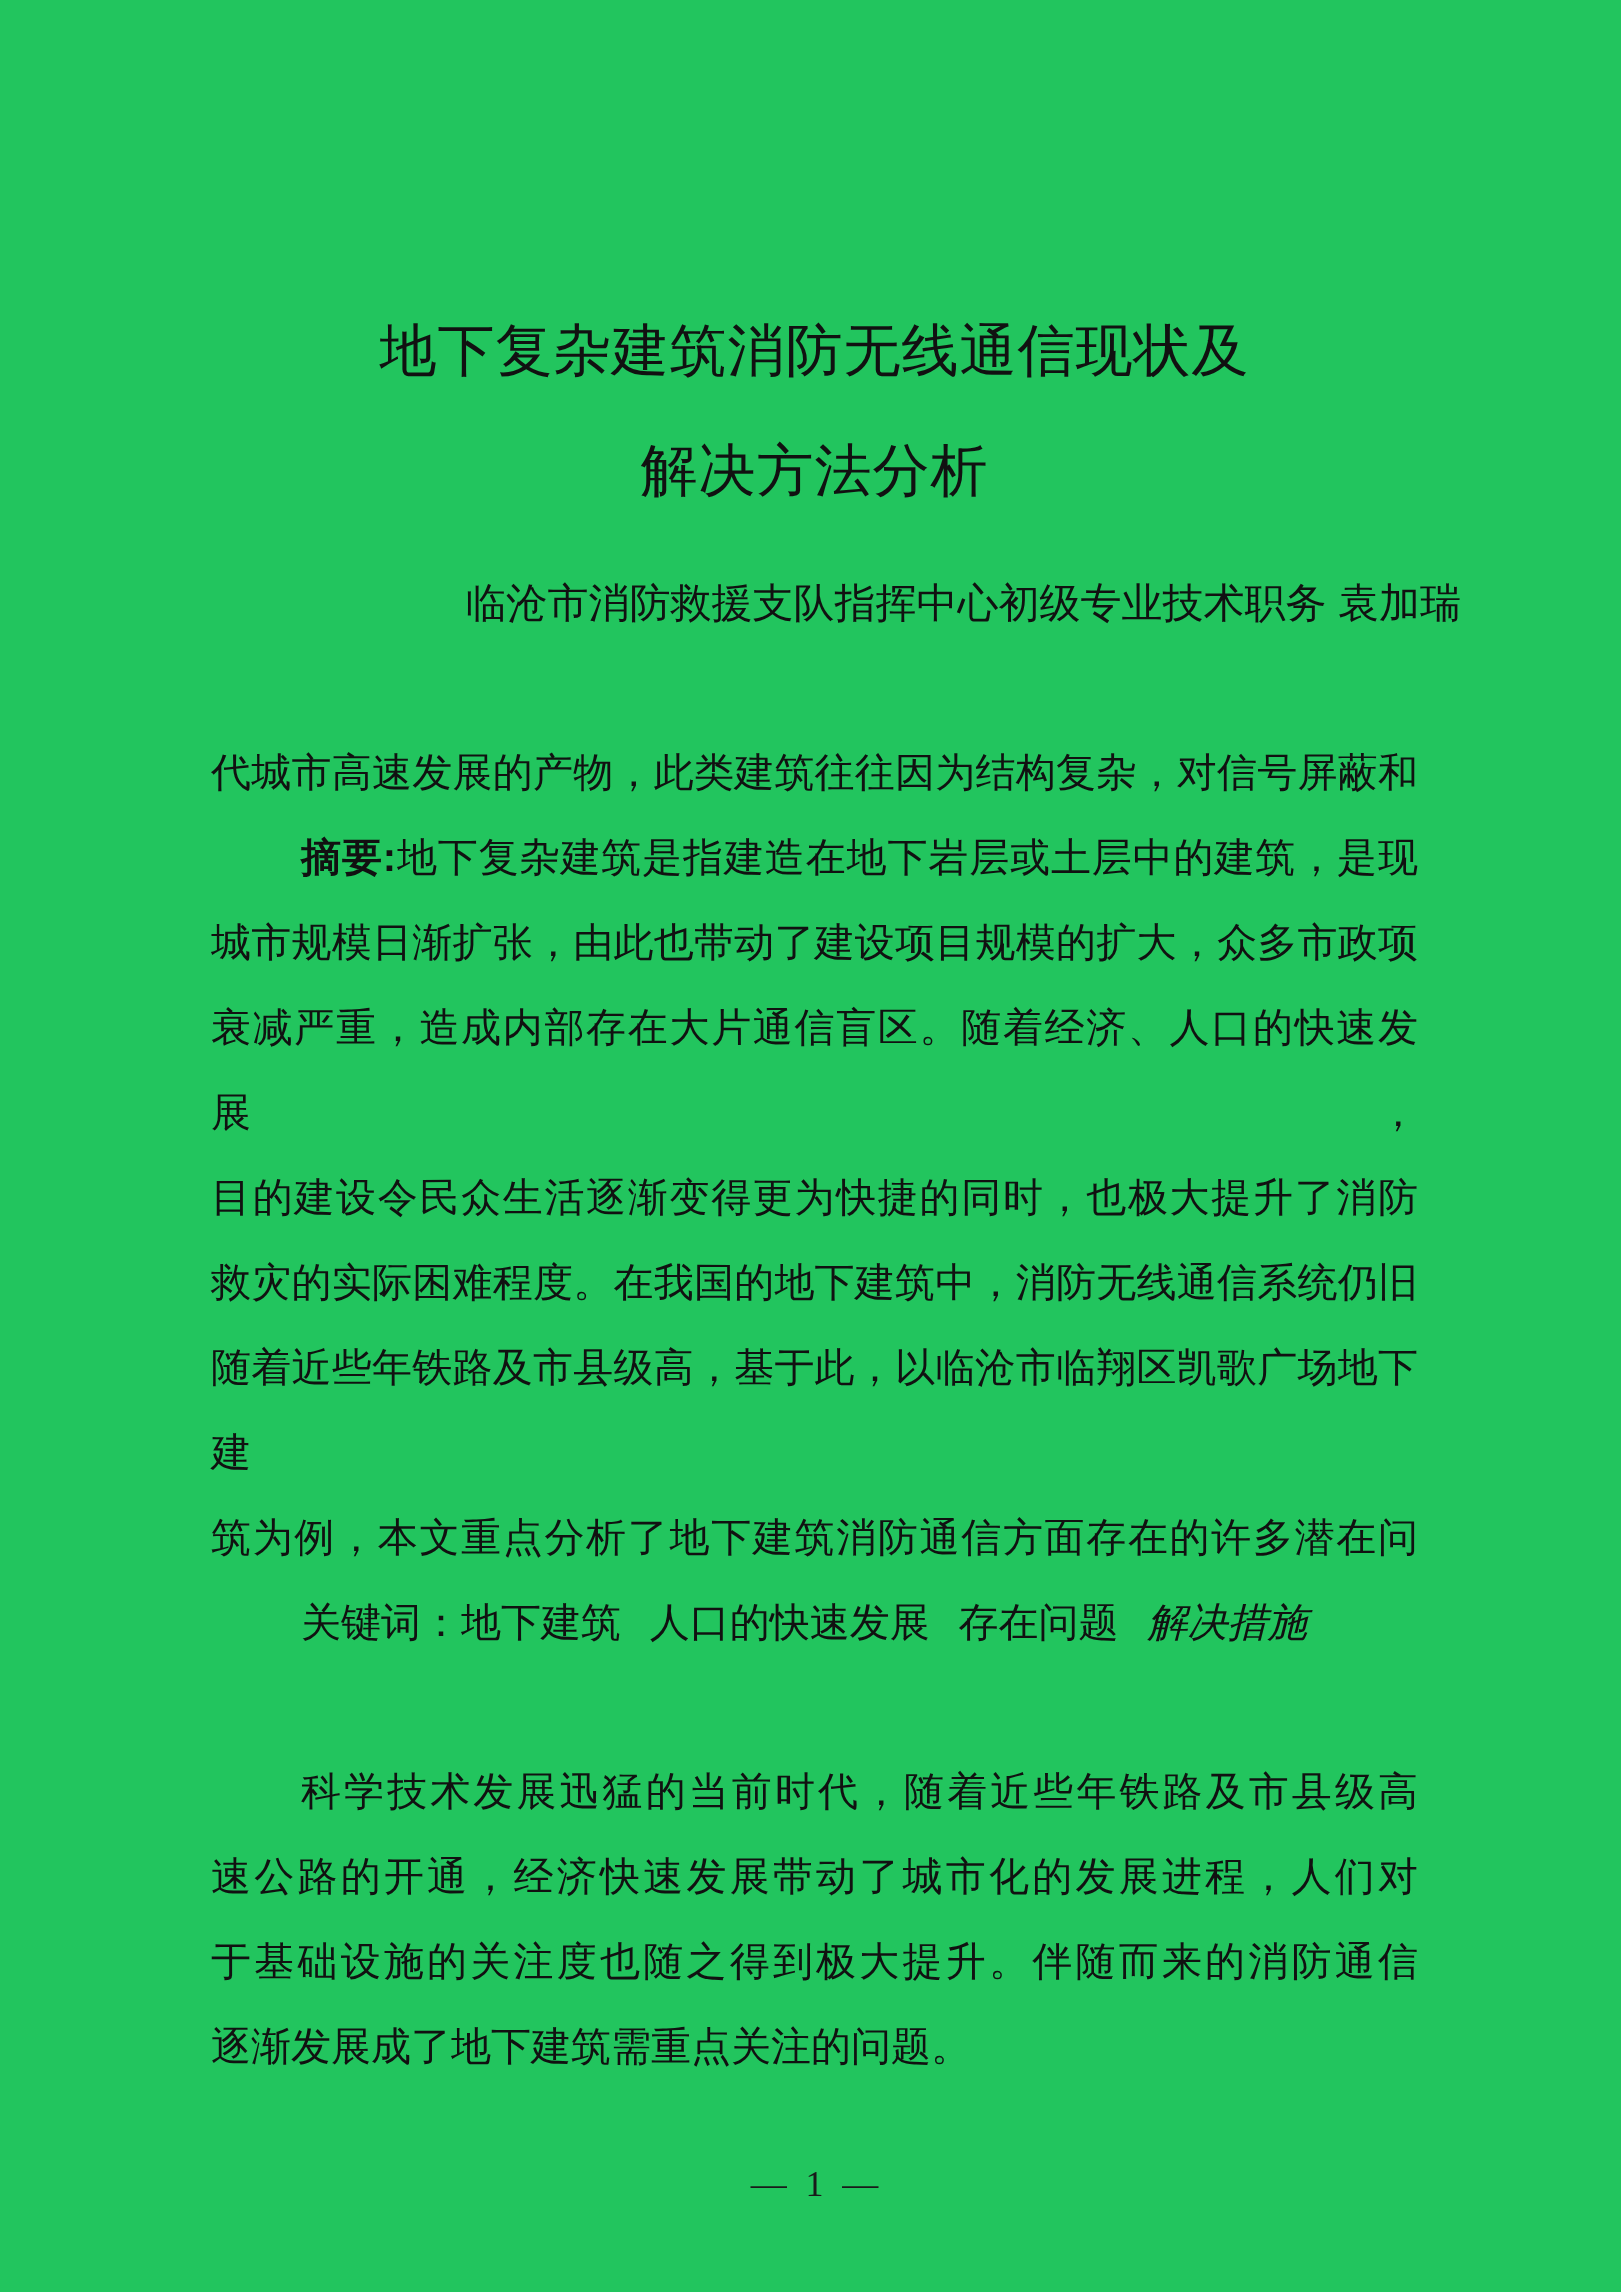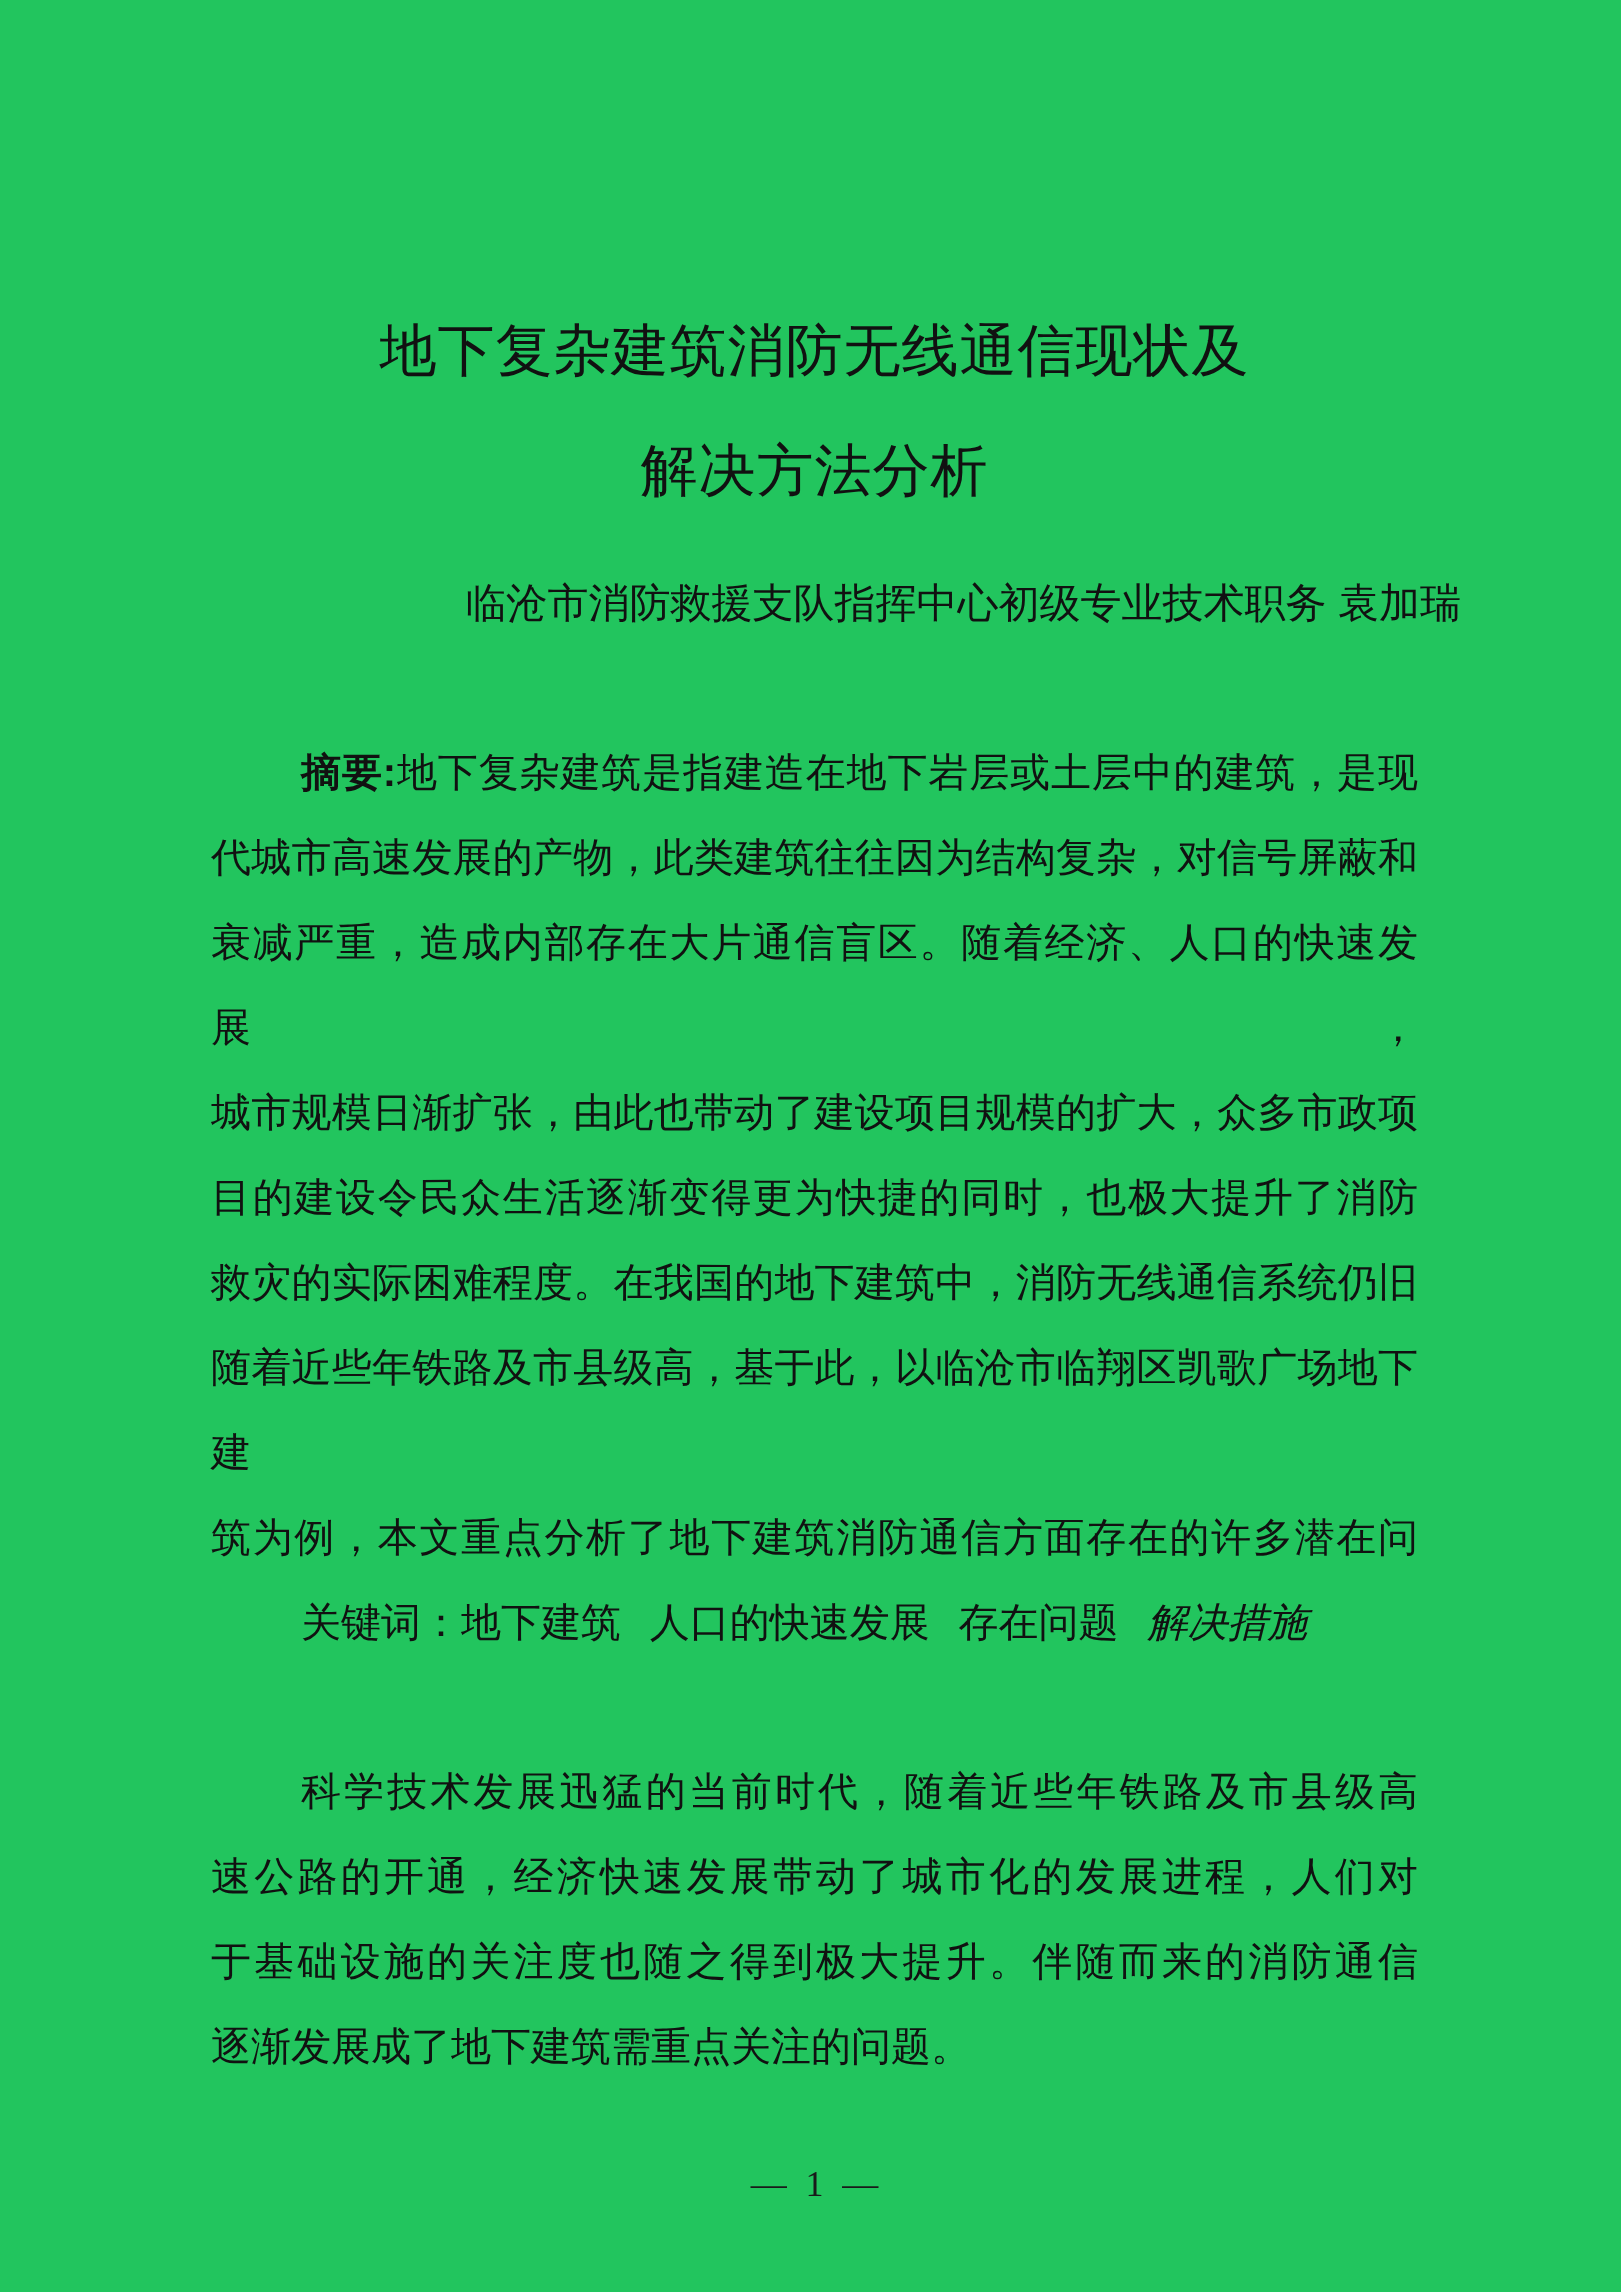--- a/index.html
+++ b/index.html
@@ -79,24 +79,24 @@
   <div class="content">
 
     <h1 class="doc-title">
       <div>地下复杂建筑消防无线通信现状及</div>
       <div>解决方法分析</div>
     </h1>
 
     <div class="author-line">临沧市消防救援支队指挥中心初级专业技术职务 袁加瑞</div>
 
     <div class="abstract-block">
+      <div class="txt-line fill">代城市高速发展的产物，此类建筑往往因为结构复杂，对信号屏蔽和</div>
       <div class="txt-line fill indent"><span class="bold">摘要:</span><span>地下复杂建筑是指建造在地下岩层或土层中的建筑，是现</span></div>
-      <div class="txt-line fill">代城市高速发展的产物，此类建筑往往因为结构复杂，对信号屏蔽和</div>
+      <div class="txt-line fill">城市规模日渐扩张，由此也带动了建设项目规模的扩大，众多市政项</div>
       <div class="txt-line fill">衰减严重，造成内部存在大片通信盲区。随着经济、人口的快速发展，</div>
-      <div class="txt-line fill">城市规模日渐扩张，由此也带动了建设项目规模的扩大，众多市政项</div>
       <div class="txt-line fill">目的建设令民众生活逐渐变得更为快捷的同时，也极大提升了消防</div>
       <div class="txt-line fill">救灾的实际困难程度。在我国的地下建筑中，消防无线通信系统仍旧</div>
       <div class="txt-line fill">随着近些年铁路及市县级高，基于此，以临沧市临翔区凯歌广场地下建</div>
       <div class="txt-line fill">筑为例，本文重点分析了地下建筑消防通信方面存在的许多潜在问</div>
 
       <div class="txt-line keywords-line indent">
         <span>关键词：</span><span class="kw-term">地下建筑</span><span class="kw-term">人口的快速发展</span><span class="kw-term">存在问题</span><span class="kw-term">解决措施</span>
       </div>
     </div>
 

